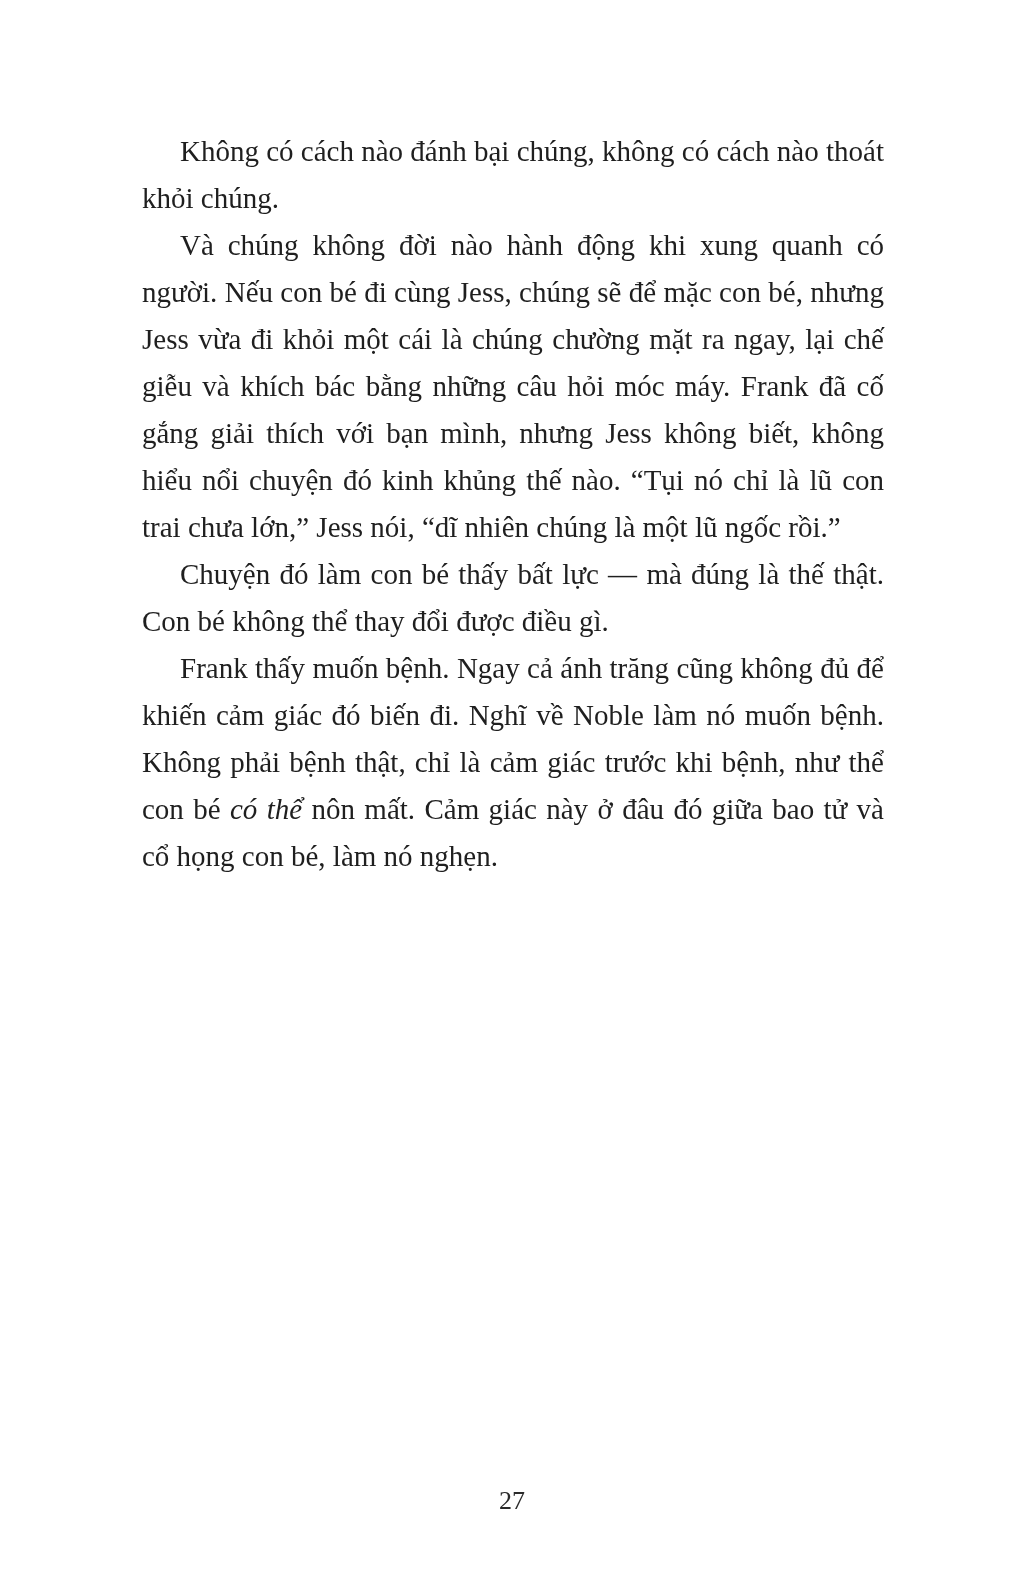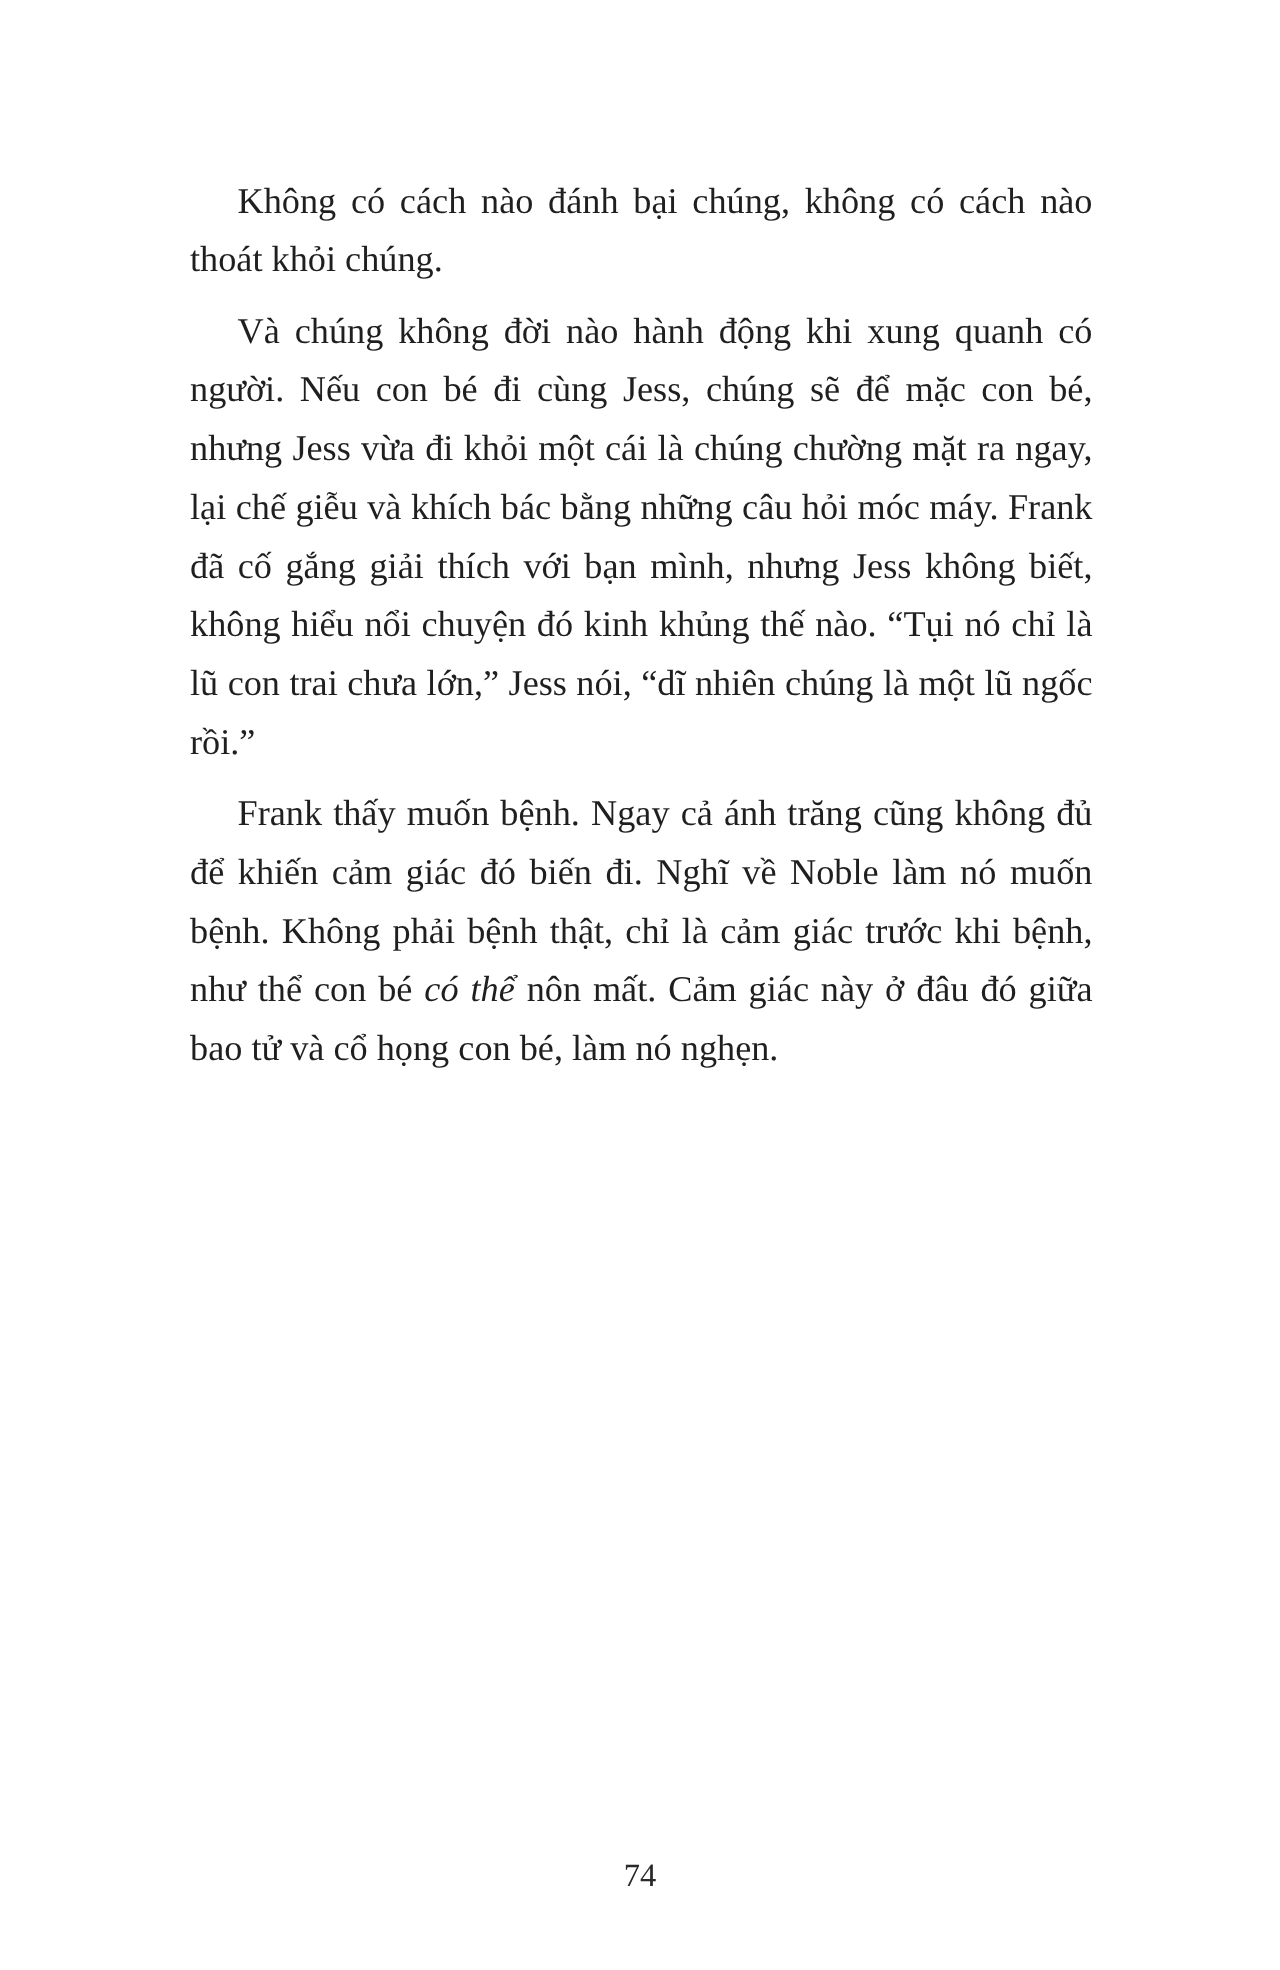--- a/index.html
+++ b/index.html
@@ -20,21 +20,21 @@
     left: 142px;
     top: 128px;
     width: 742px;
     font-size: 29px;
     line-height: 47px;
     color: #1f1f1f;
     text-align: justify;
     text-justify: inter-word;
   }
   .para {
-    margin: 10px;
+    margin: 0;
     text-indent: 38px;
   }
   .para em {
     font-style: italic;
     font-family: Liberation Serif, serif;
   }
   .page-number {
     position: absolute;
     left: 0;
     top: 1486px;
@@ -45,16 +45,17 @@
     font-family: "Liberation Serif", serif;
   }
 </style>
 </head>
 <body>
 
 <div class="book-page">
   <div class="text-block">
       <p class="para"><span>Không có cách nào đánh bại chúng, không có cách nào thoát khỏi chúng.</span></p>
       <p class="para"><span>Và chúng không đời nào hành động khi xung quanh có người. Nếu con bé đi cùng Jess, chúng sẽ để mặc con bé, nhưng Jess vừa đi khỏi một cái là chúng chường mặt ra ngay, lại chế giễu và khích bác bằng những câu hỏi móc máy. Frank đã cố gắng giải thích với bạn mình, nhưng Jess không biết, không hiểu nổi chuyện đó kinh khủng thế nào. “Tụi nó chỉ là lũ con trai chưa lớn,” Jess nói, “dĩ nhiên chúng là một lũ ngốc rồi.”</span></p>
+      <p class="para"><span>Chuyện đó làm con bé thấy bất lực — mà đúng là thế thật. Con bé không thể thay đổi được điều gì.</span></p>
       <p class="para"><span>Frank thấy muốn bệnh. Ngay cả ánh trăng cũng không đủ để khiến cảm giác đó biến đi. Nghĩ về Noble làm nó muốn bệnh. Không phải bệnh thật, chỉ là cảm giác trước khi bệnh, như thể con bé </span><em>có thể</em><span> nôn mất. Cảm giác này ở đâu đó giữa bao tử và cổ họng con bé, làm nó nghẹn.</span></p>
     </div>
-  <div class="page-number">74</div>
+  <div class="page-number">27</div>
 </div>
 
 </body></html>

